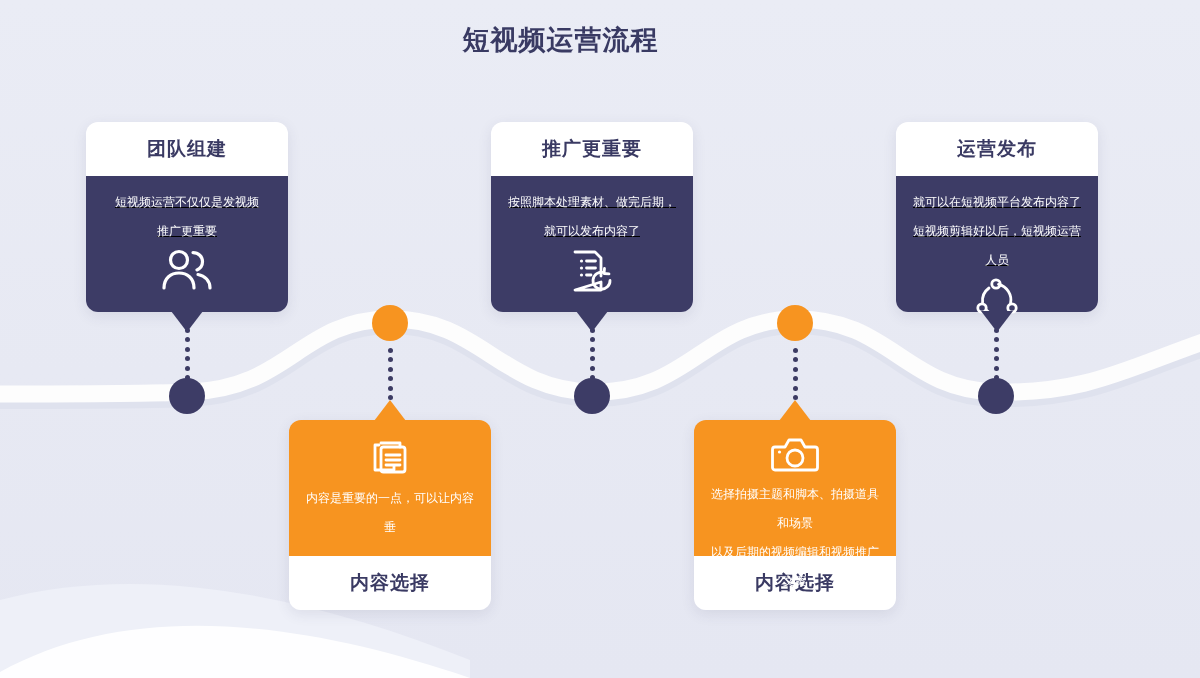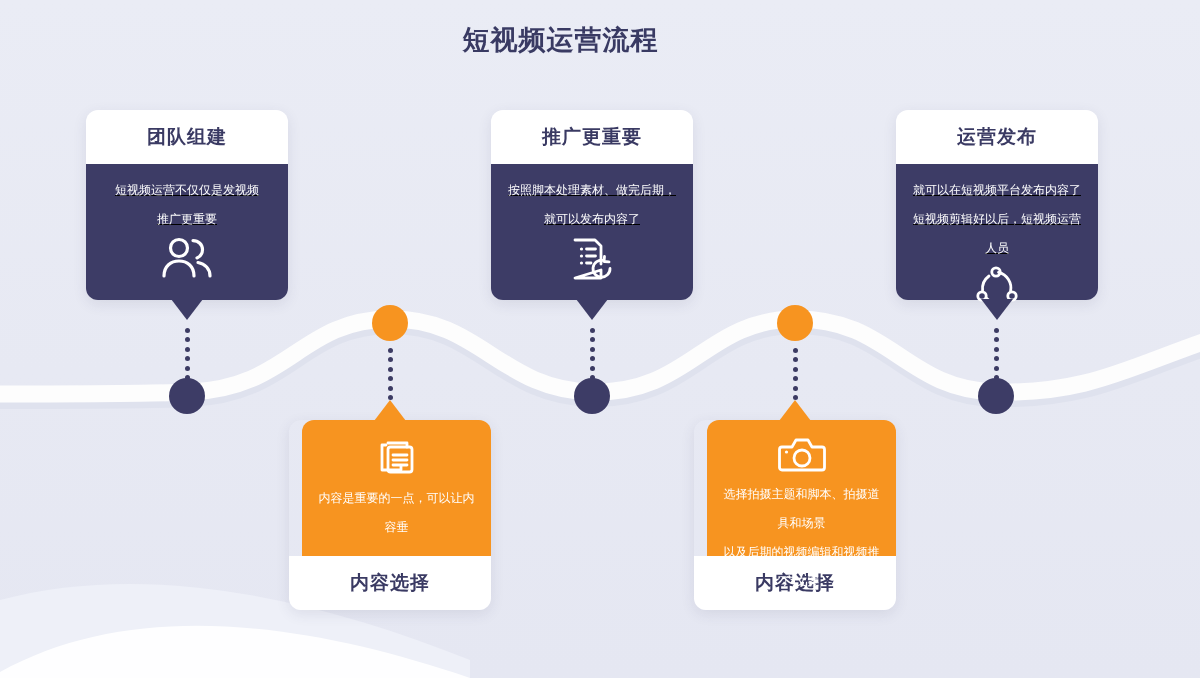--- a/index.html
+++ b/index.html
@@ -91,20 +91,21 @@
     font-size: 19px;
     font-weight: bold;
     text-align: center;
     letter-spacing: 1px;
   }
 
   
   .card.top {
     height: 190px;
     background: transparent;
+    margin-top: 12px;
   }
   .card.top .head {
     height: 54px;
     line-height: 54px;
     border-radius: 12px 12px 0 0;
   }
   .card.top .body {
     position: relative;
     height: 136px;
     background: #3d3c66;
@@ -153,21 +154,20 @@
     border-left: 16px solid transparent;
     border-right: 16px solid transparent;
     border-bottom: 21px solid #f79420;
   }
   .card.bottom .body {
     position: relative;
     height: 136px;
     background: #f79420;
     border-radius: 12px 12px 0 0;
     box-sizing: border-box;
-    margin-left: 13px;
   }
   .card.bottom .desc {
     color: #ffffff;
     font-size: 12px;
     line-height: 29px;
     text-align: center;
     padding: 4px 12px 0 12px;
   }
   .card.bottom .icon {
     display: flex;

